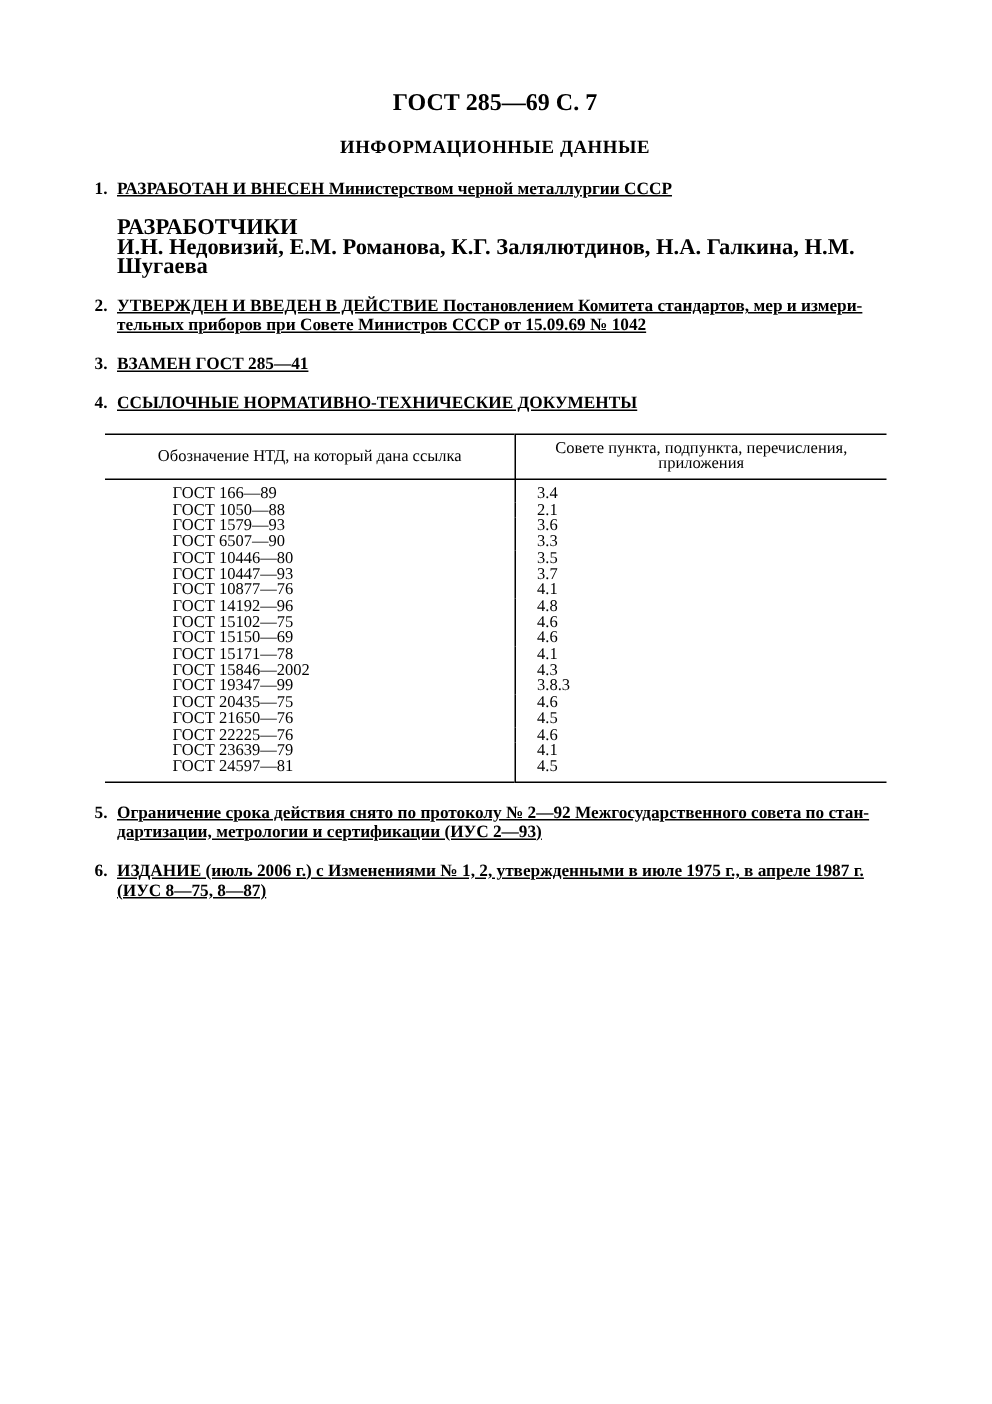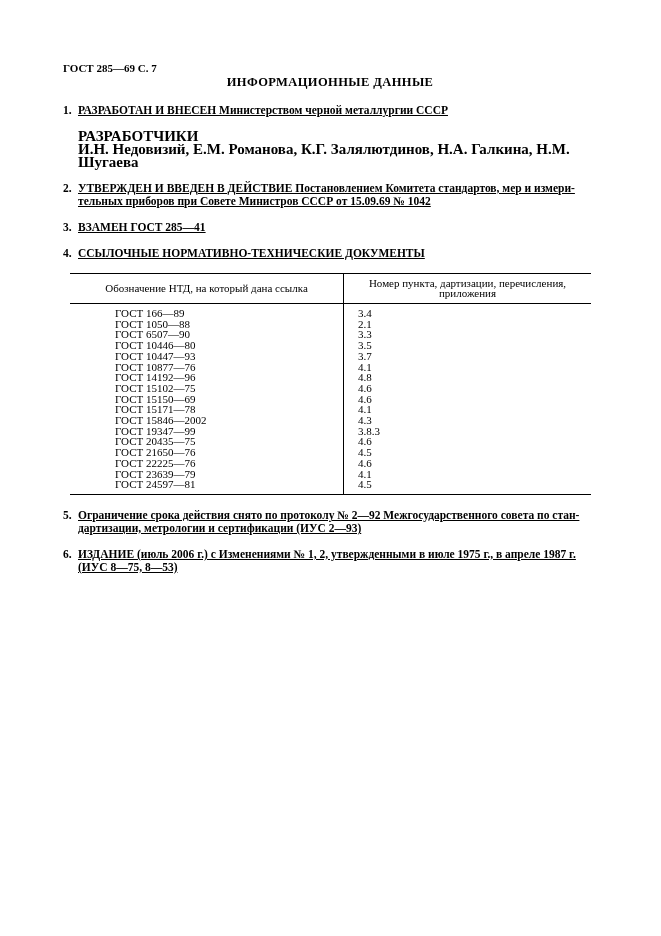--- a/index.html
+++ b/index.html
@@ -16,24 +16,25 @@
   }
   .page {
     position: relative;
     box-sizing: border-box;
     width: 661px;
     height: 936px;
     padding: 62px 64px 0 63px;
     background: #ffffff;
   }
   .doc-header {
-    text-align: left;
-    font-weight: bold;
-    font-size: 11px;
+    text-align: center;
+    font-weight: bold;
+    font-size: 16px;
     line-height: 13px;
+    margin-bottom: 16px;
   }
   .title {
     text-align: center;
     font-weight: bold;
     font-size: 12.5px;
     line-height: 14px;
     letter-spacing: 0.4px;
     margin: 0 0 15px 0;
   }
   .item {
@@ -140,33 +141,37 @@
     <div class="body">
       <div class="line">ССЫЛОЧНЫЕ НОРМАТИВНО-ТЕХНИЧЕСКИЕ ДОКУМЕНТЫ</div>
     </div>
   </div>
 
   <div class="table-wrap">
     <table class="refs">
       <thead>
         <tr>
           <th class="c1">Обозначение НТД, на который дана ссылка</th>
-          <th class="c2">Номер пункта, дартизации, перечисления, приложения</th>
+          <th class="c2">Совете пункта, подпункта, перечисления, приложения</th>
         </tr>
       </thead>
       <tbody>
           <tr>
             <td class="c1">ГОСТ 166—89</td>
             <td class="c2">3.4</td>
           </tr>
           <tr>
             <td class="c1">ГОСТ 1050—88</td>
             <td class="c2">2.1</td>
           </tr>
           <tr>
+            <td class="c1">ГОСТ 1579—93</td>
+            <td class="c2">3.6</td>
+          </tr>
+          <tr>
             <td class="c1">ГОСТ 6507—90</td>
             <td class="c2">3.3</td>
           </tr>
           <tr>
             <td class="c1">ГОСТ 10446—80</td>
             <td class="c2">3.5</td>
           </tr>
           <tr>
             <td class="c1">ГОСТ 10447—93</td>
             <td class="c2">3.7</td>
@@ -228,17 +233,17 @@
     <div class="body">
       <div class="line">Ограничение срока действия снято по протоколу № 2—92 Межгосударственного совета по стан-</div>
       <div class="line">дартизации, метрологии и сертификации (ИУС 2—93)</div>
     </div>
   </div>
 
   <div class="item">
     <span class="num">6.</span>
     <div class="body">
       <div class="line">ИЗДАНИЕ (июль 2006 г.) с Изменениями № 1, 2, утвержденными в июле 1975 г., в апреле 1987 г.</div>
-      <div class="line">(ИУС 8—75, 8—53)</div>
+      <div class="line">(ИУС 8—75, 8—87)</div>
     </div>
   </div>
 
 </div>
 
 </body></html>

